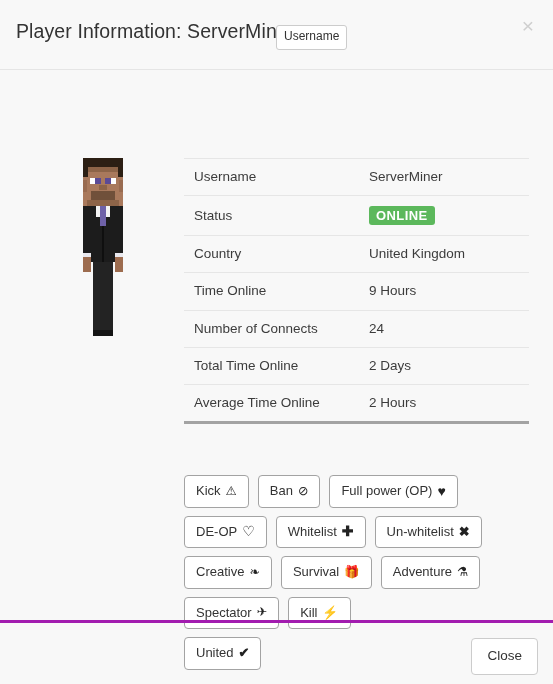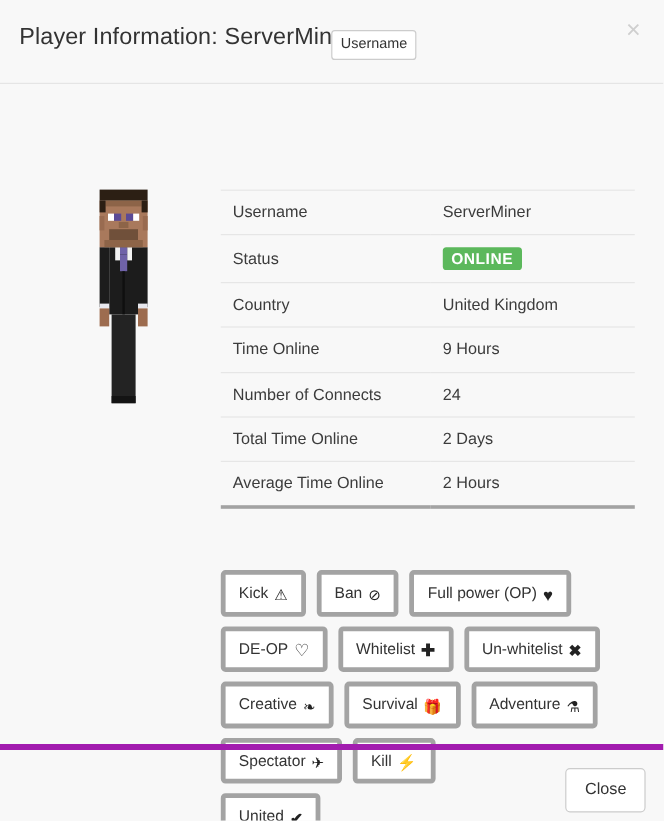--- a/index.html
+++ b/index.html
@@ -151,48 +151,48 @@
   .btn-row {
     display: flex;
     gap: 9px;
     margin-bottom: 8px;
   }
   .act-btn {
     font-family: "Liberation Sans", sans-serif;
     font-size: 13px;
     color: #333;
     background: #fff;
-    border: 4px solid #a3a3a3;
+    border: 1px solid #a3a3a3;
     border-radius: 4px;
     padding: 6px 11px 7px 11px;
     line-height: 1.35;
     cursor: pointer;
     white-space: nowrap;
     display: inline-flex;
-    align-items: flex-end;
+    align-items: center;
     gap: 5px;
   }
   .act-btn .gly {
     font-size: 12.5px;
     line-height: 1;
     display: inline-block;
     color: #222;
   }
   .gly.heart-filled { font-size: 14px; }
   .gly.heart-open { font-size: 14px; }
   .gly.plus { font-weight: bold; font-size: 14px; }
   .gly.xmark { font-weight: bold; font-size: 13px; }
   .gly.check { font-weight: bold; font-size: 13px; }
   .gly.bolt  { font-size: 13px; }
 
   
   .modal-footer {
     position: relative;
     height: 64px;
-    border-top: 5px solid #a21caf;
+    border-top: 3px solid #a21caf;
     flex: 0 0 auto;
   }
   .close-btn {
     position: absolute;
     right: 15px; top: 15px;
     font-family: "Liberation Sans", sans-serif;
     font-size: 13.5px;
     color: #333;
     background: #fff;
     border: 1px solid #ccc;

